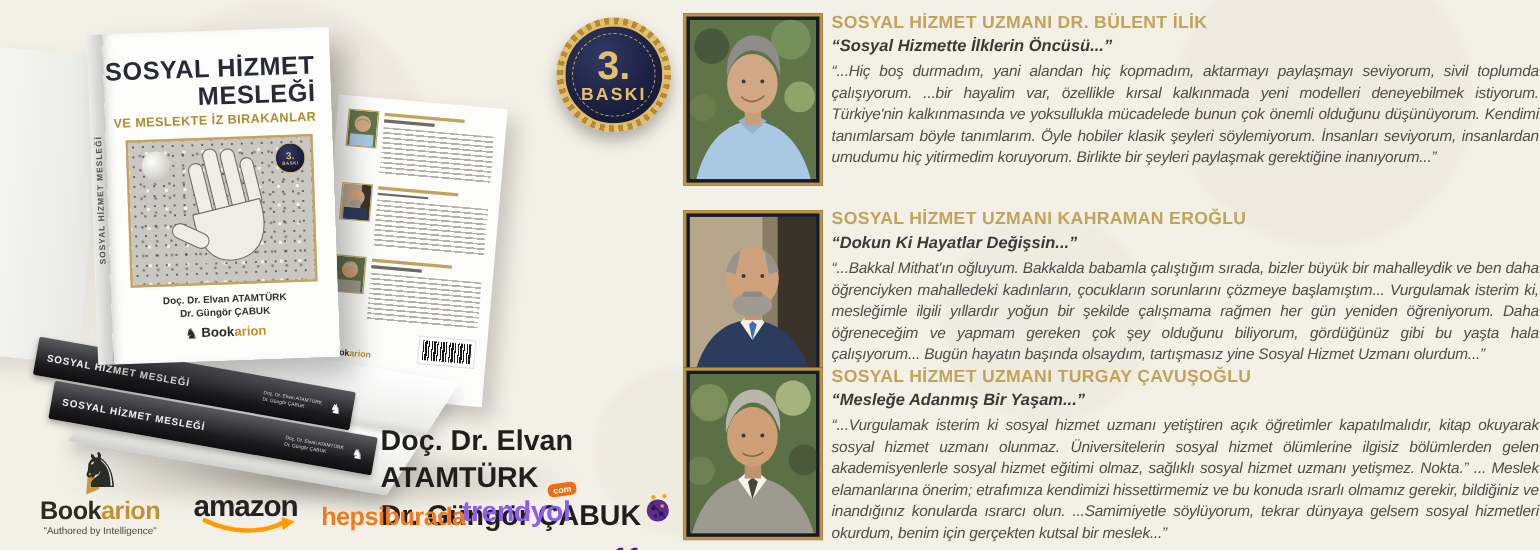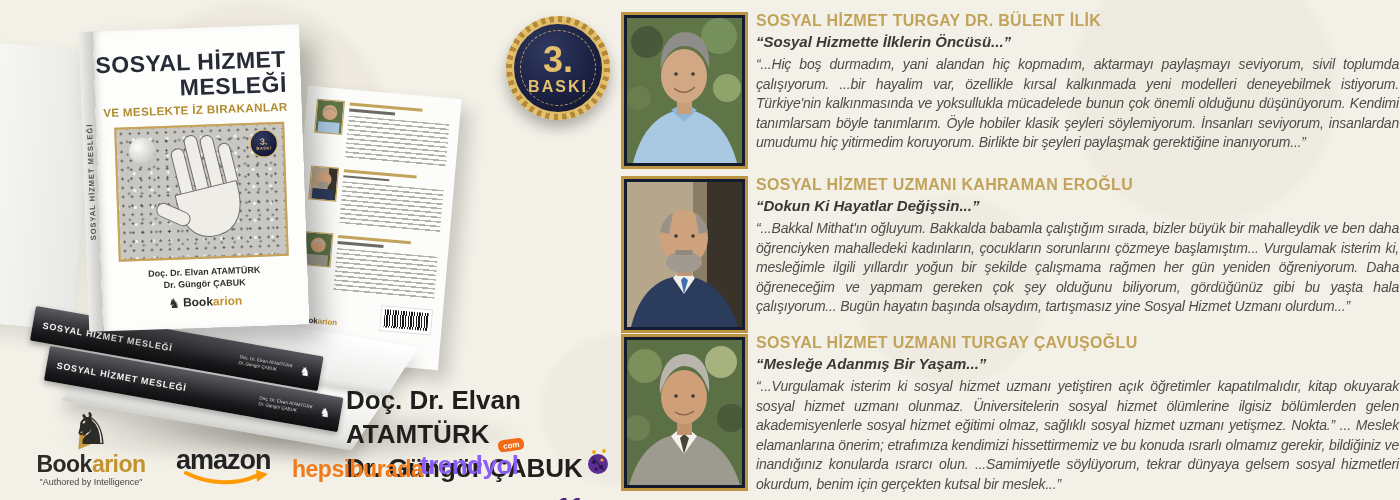--- a/index.html
+++ b/index.html
@@ -122,21 +122,21 @@
   .trendyol-block{position:absolute;left:420px;top:450px;z-index:7;cursor:pointer;}
   .trendyol-word{font-size:26px;font-weight:700;color:#8b5cf6;letter-spacing:-.5px;}
   .trendyol-badge{position:absolute;right:-6px;top:-11px;background:#f26a12;color:#fff;
     font-size:8px;font-weight:700;padding:1.5px 5px;border-radius:5px;transform:rotate(-8deg);}
   .n11-block{position:absolute;left:540px;top:448px;z-index:7;cursor:pointer;
     display:flex;align-items:flex-start;gap:1px;}
   .n11-word{font-size:28px;font-weight:800;color:#4a2583;letter-spacing:-1px;line-height:28px;margin-top:46px;}
 
   
   .t-sec{position:absolute;left:621px;width:778px;display:flex;gap:8px;align-items:flex-start;}
-  .t1{top:12px;} .t2{top:176px;} .t3{top:334px;justify-content:flex-end;}
+  .t1{top:12px;} .t2{top:191px;} .t3{top:334px;justify-content:flex-end;}
   .photo-frame{width:127px;height:157px;flex:none;box-sizing:border-box;
     border:3px solid #bd9440;background:#141b2e;padding:3px;}
   .photo-frame svg{display:block;width:100%;height:100%;}
   .t-text{width:644px;}
   .t-head{margin:0;font-size:16px;font-weight:700;color:#c2a35a;letter-spacing:.3px;line-height:18px;}
   .t-sub{margin-top:3px;font-size:15px;font-weight:700;font-style:italic;color:#3a3936;line-height:17px;}
   .t-quote{margin:5px 0 0;font-size:14px;font-style:italic;color:#4e4d4a;letter-spacing:-.2px;
     line-height:19.5px;text-align:justify;}
 </style>
 </head>
@@ -316,21 +316,21 @@
       <path d="M44,92 L57,104 L70,92 L63,88 L51,88 Z" fill="#8fb6d6"></path>
       <rect x="50" y="80" width="15" height="16" fill="#c99f7b"></rect>
       <ellipse cx="57" cy="58" rx="23" ry="27" fill="#d2a884"></ellipse>
       <path d="M34,52 C32,26 46,14 58,14 C74,14 84,28 82,50 C76,34 68,28 57,28 C46,28 38,38 34,52 Z" fill="#8e8d89"></path>
       <circle cx="49" cy="56" r="1.8" fill="#3a3a3a"></circle>
         <circle cx="66" cy="56" r="1.8" fill="#3a3a3a"></circle>
       <path d="M47,70 Q57,79 68,69" stroke="#8a6a50" stroke-width="1.6" fill="none"></path>
     </svg>
   </div>
   <div class="t-text">
-    <h2 class="t-head">SOSYAL HİZMET TURGAY DR. BÜLENT İLİK</h2>
+    <h2 class="t-head">SOSYAL HİZMET UZMANI DR. BÜLENT İLİK</h2>
     <div class="t-sub">“Sosyal Hizmette İlklerin Öncüsü...”</div>
     <p class="t-quote">“...Hiç boş durmadım, yani alandan hiç kopmadım, aktarmayı paylaşmayı seviyorum, sivil toplumda çalışıyorum. ...bir hayalim var, özellikle kırsal kalkınmada yeni modelleri deneyebilmek istiyorum. Türkiye'nin kalkınmasında ve yoksullukla mücadelede bunun çok önemli olduğunu düşünüyorum. Kendimi tanımlarsam böyle tanımlarım. Öyle hobiler klasik şeyleri söylemiyorum. İnsanları seviyorum, insanlardan umudumu hiç yitirmedim koruyorum. Birlikte bir şeyleri paylaşmak gerektiğine inanıyorum...”</p>
   </div>
 </section>
 
 <section class="t-sec t2">
   <div class="photo-frame">
     <svg viewBox="0 0 115 145" preserveAspectRatio="xMidYMid slice">
       <rect width="115" height="145" fill="#b5a68c"></rect>
       <rect x="76" width="39" height="145" fill="#3a3329"></rect>

